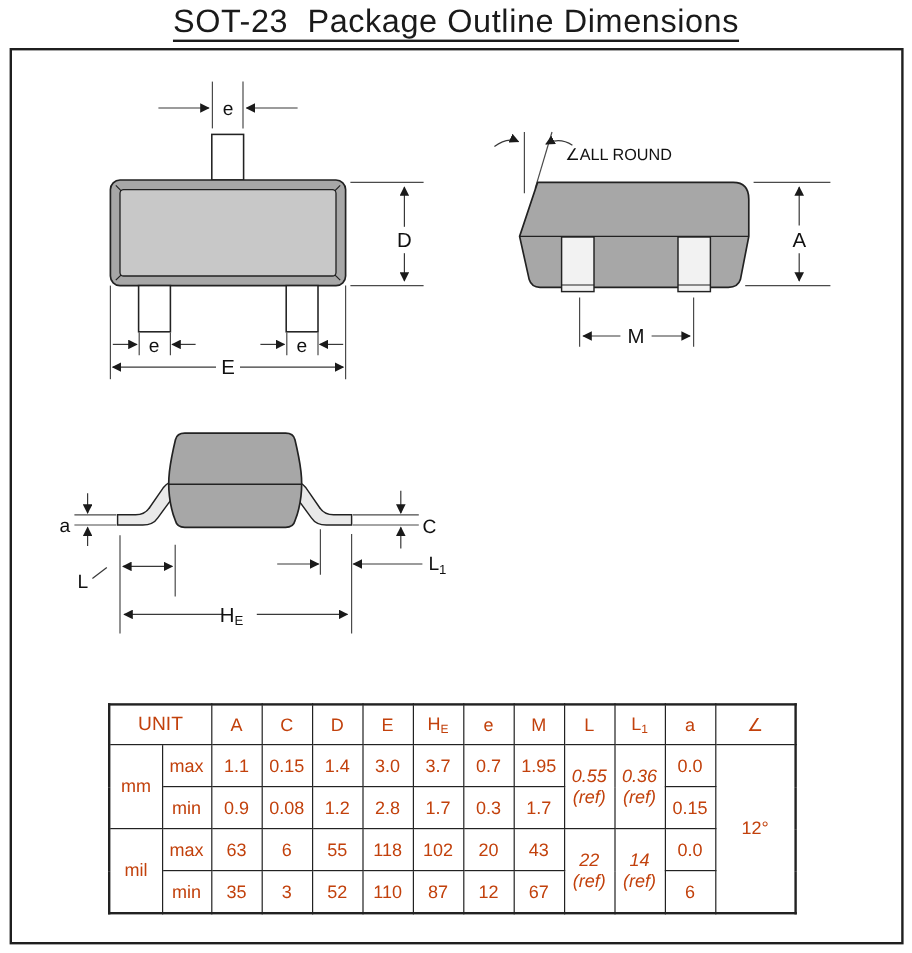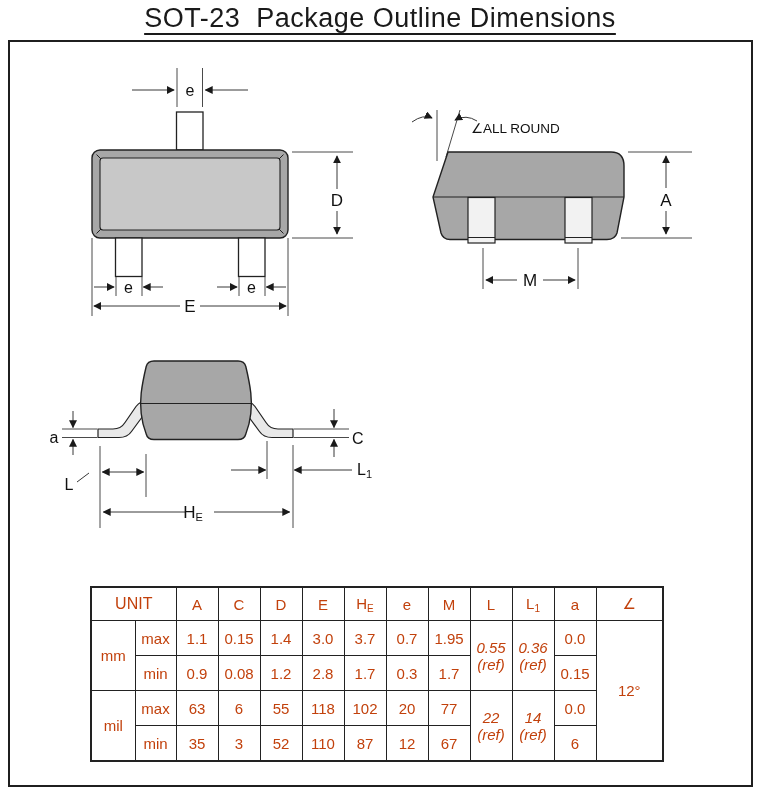--- a/index.html
+++ b/index.html
@@ -265,21 +265,21 @@
       </tr>
       <tr>
         <td rowspan="2" class="unitname">mil</td>
         <td>max</td>
         <td>63</td>
         <td>6</td>
         <td>55</td>
         <td>118</td>
         <td>102</td>
         <td>20</td>
-        <td>77</td>
+        <td>43</td>
         <td rowspan="2" class="refcell">
           <div>22</div>
             <div>(ref)</div>
         </td>
         <td rowspan="2" class="refcell">
           <div>14</div>
             <div>(ref)</div>
         </td>
         <td>0.0</td>
       </tr>

